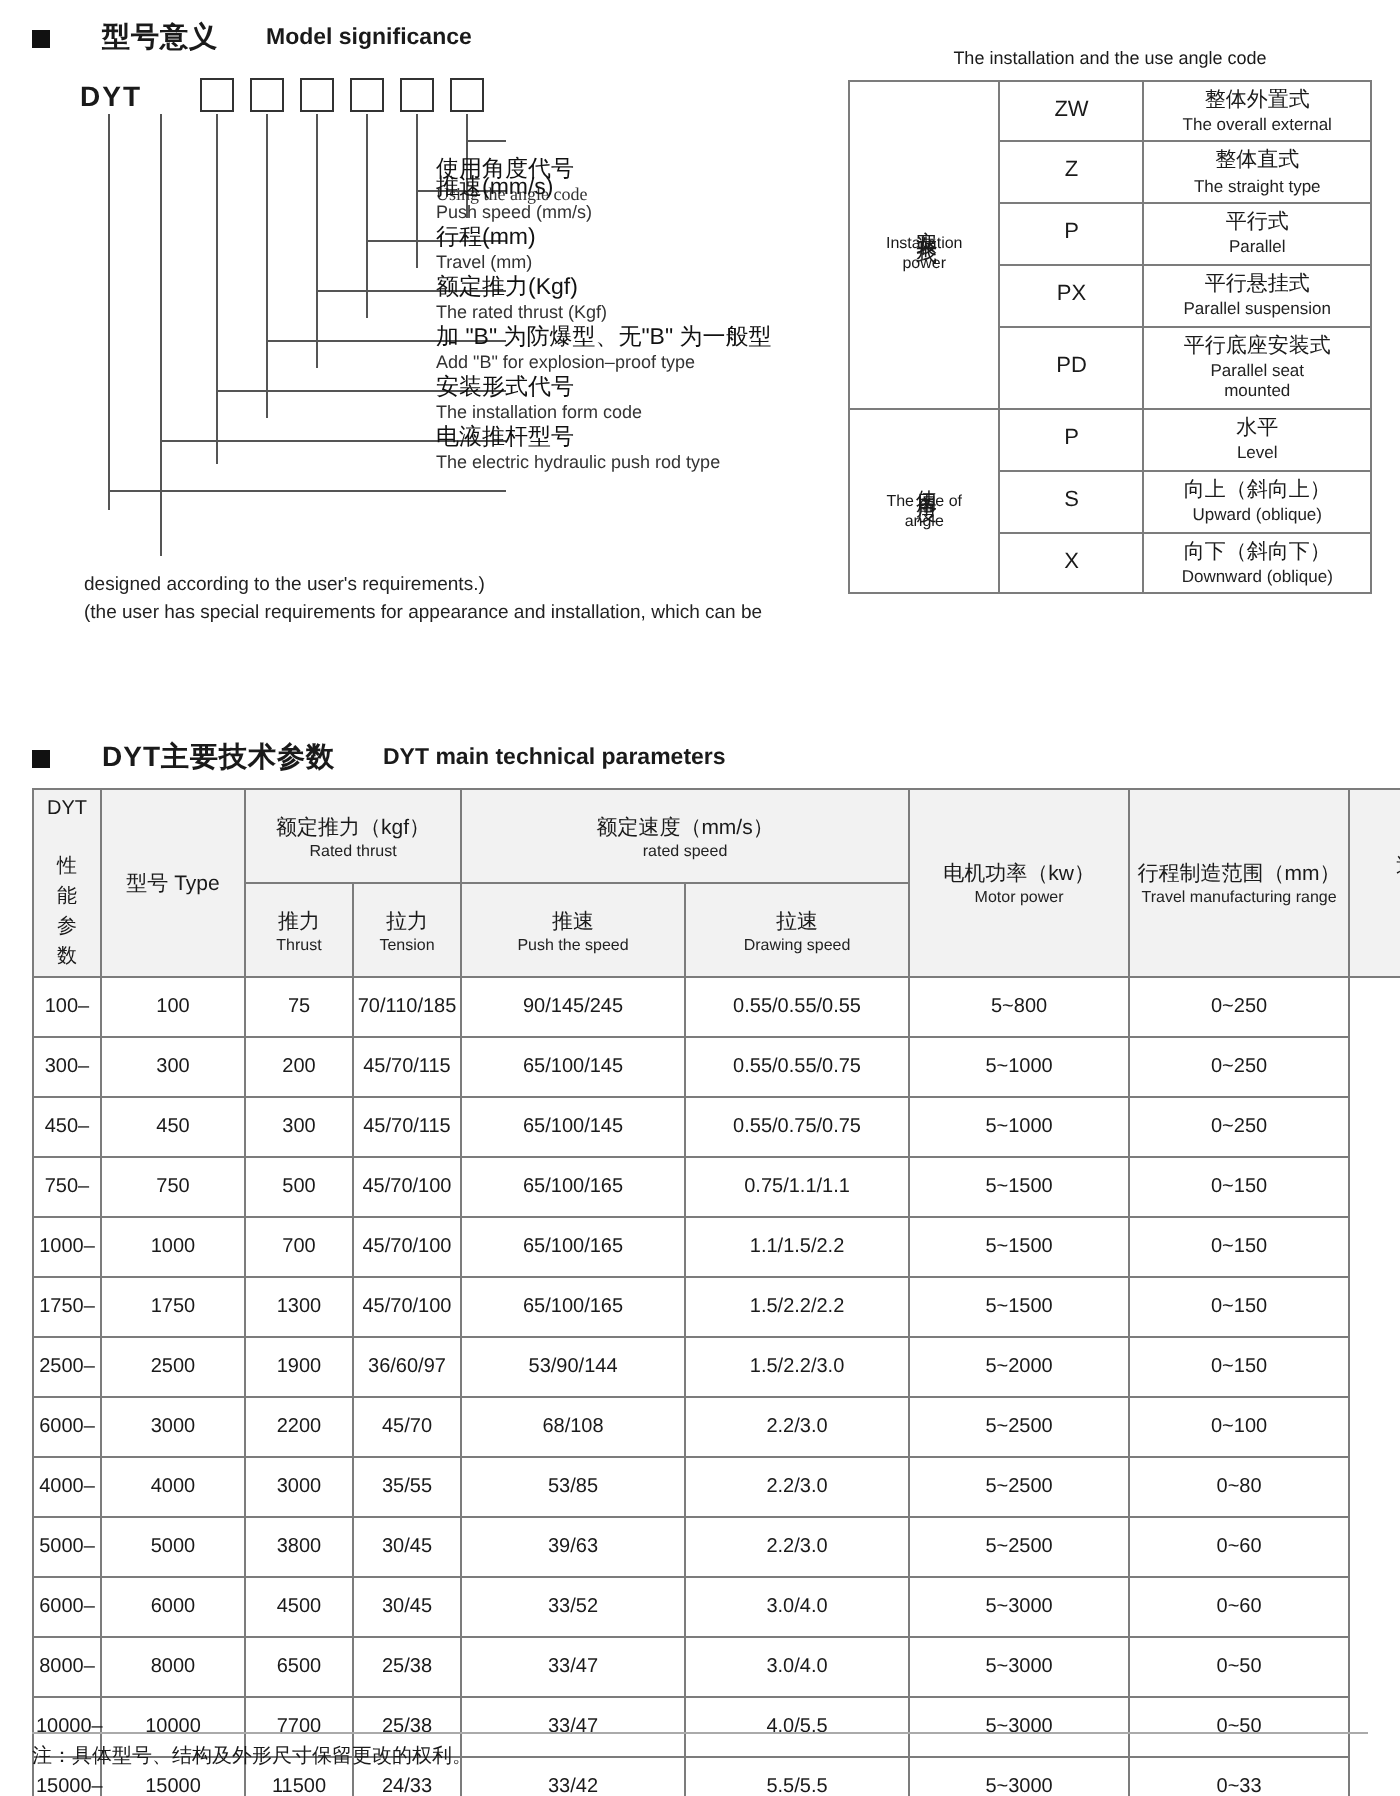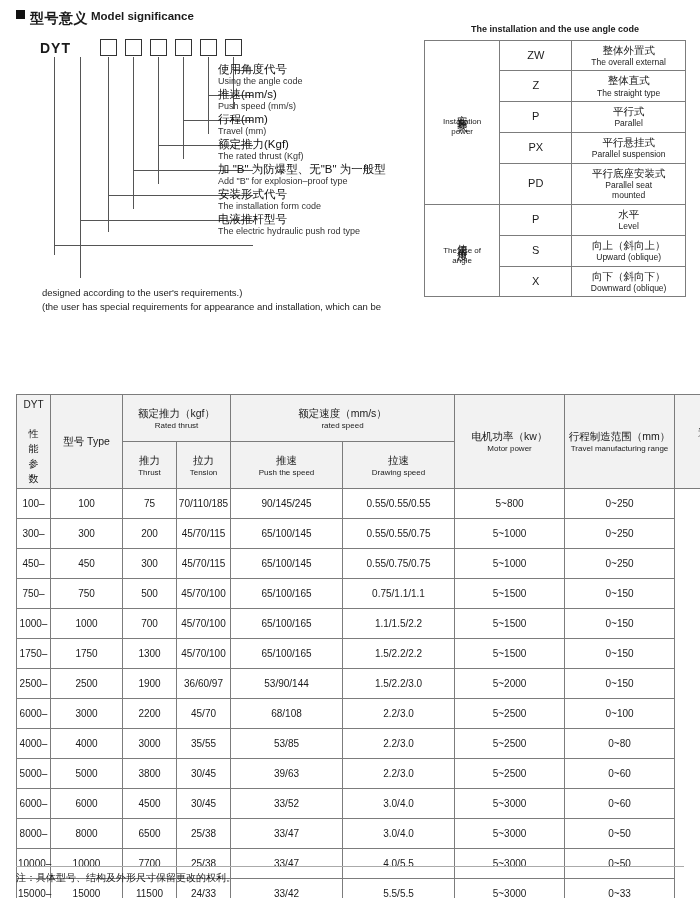--- a/index.html
+++ b/index.html
@@ -6,21 +6,21 @@
   html, body {
     margin: 0; padding: 0;
     width: 700px; height: 898px;
     background: #ffffff;
     font-family: "Liberation Sans", sans-serif;
     color: #1a1a1a;
   }
   .page { position: relative; width: 700px; height: 898px; overflow: hidden; }
 
   
-  .sec-head { display: flex; align-items: flex-start; gap: 3px; }
+  .sec-head { display: flex; align-items: center; gap: 24px; }
   .sec-head .sq {
     display: inline-block; width: 9px; height: 9px; background: #111;
     margin-right: 2px;
   }
   .sec-head .cn { font-size: 14px; font-weight: bold; letter-spacing: .5px; }
   .sec-head .en { font-size: 11.5px; font-weight: bold; }
 
   #sec1 { position: absolute; left: 16px; top: 10px; }
   #sec2 { position: absolute; left: 16px; top: 370px; }
 
@@ -41,21 +41,21 @@
   .callout .cn { display: block; font-size: 11.5px; color: #111; }
   .callout .en { display: block; font-size: 9px; color: #333; }
 
   .note { position: absolute; left: 24px; top: 252px; width: 400px; font-size: 10.5px; line-height: 1.5; }
   .note .cn { font-size: 11px; }
   .note .en { font-size: 9.5px; color: #222; }
 
   
   .inst-wrap { position: absolute; left: 424px; top: 24px; width: 262px; }
   .inst-title { text-align: center; font-size: 11px; line-height: 1.3; margin-bottom: 4px; }
-  .inst-title .en { font-size: 9px; font-weight: bold; }
+  .inst-title .en { font-size: 9px; }
   table.inst { border-collapse: collapse; width: 262px; }
   table.inst td {
     border: 1px solid #7c7c7c; text-align: center; vertical-align: middle;
     font-size: 10px; padding: 3px 18px; line-height: 1.25; background: #fff;
   }
   table.inst td.cat { width: 46px; font-size: 10.5px; }
   table.inst td.code { width: 72px; font-size: 11px; }
   table.inst td.desc { font-size: 10px; }
   table.inst td.desc .cn { display: block; font-size: 10.5px; }
   table.inst td.desc .en { display: block; font-size: 8.5px; color: #222; }
@@ -118,21 +118,21 @@
 
     <div class="leader lh" style="left:215px; top:36px; width:20px;"></div>
     <div class="leader lh" style="left:190px; top:61px; width:45px;"></div>
     <div class="leader lh" style="left:165px; top:86px; width:70px;"></div>
     <div class="leader lh" style="left:140px; top:111px; width:95px;"></div>
     <div class="leader lh" style="left:115px; top:136px; width:120px;"></div>
     <div class="leader lh" style="left:90px;  top:161px; width:145px;"></div>
     <div class="leader lh" style="left:62px;  top:186px; width:173px;"></div>
     <div class="leader lh" style="left:36px;  top:211px; width:199px;"></div>
 
-    <div class="callout" style="left:200px; top:28px;">
+    <div class="callout" style="left:200px; top:44px;font-family:Liberation Serif, serif;">
       <span class="cn">使用角度代号</span>
       <span class="en">Using the angle code</span>
     </div>
     <div class="callout" style="left:200px; top:53px;">
       <span class="cn">推速(mm/s)</span>
       <span class="en">Push speed (mm/s)</span>
     </div>
     <div class="callout" style="left:200px; top:78px;">
       <span class="cn">行程(mm)</span>
       <span class="en">Travel (mm)</span>
@@ -232,20 +232,25 @@
           <td class="code">X</td>
           <td class="desc">
             <span class="cn">向下（斜向下）</span>
             <span class="en">Downward (oblique)</span>
           </td>
         </tr>
       </tbody>
     </table>
   </div>
 
+  <div class="sec-head" id="sec2">
+    <span class="sq"></span>
+    <span class="cn">DYT主要技术参数</span>
+    <span class="en">DYT main technical parameters</span>
+  </div>
 
   <div class="param-wrap">
     <table class="param">
       <colgroup>
         <col style="width:34px">
         <col style="width:72px">
         <col style="width:54px">
         <col style="width:54px">
         <col style="width:112px">
         <col style="width:112px">

